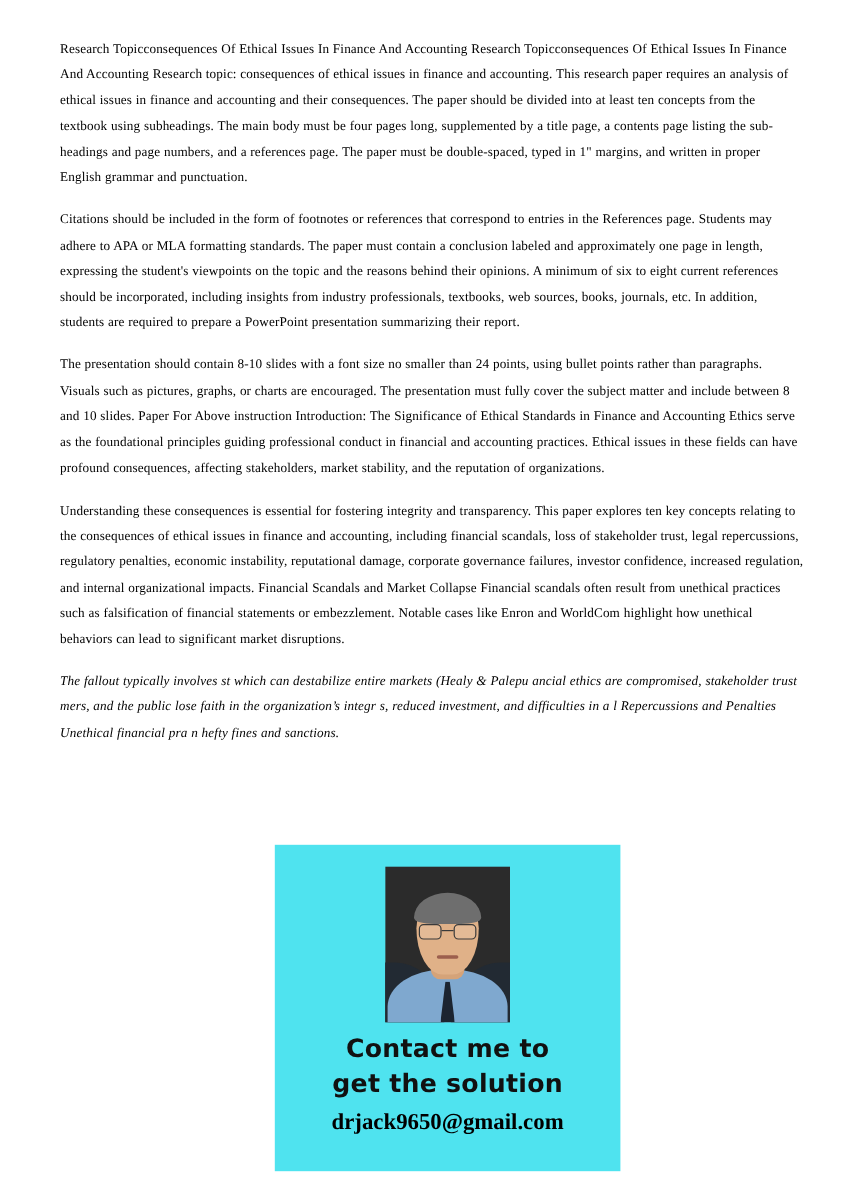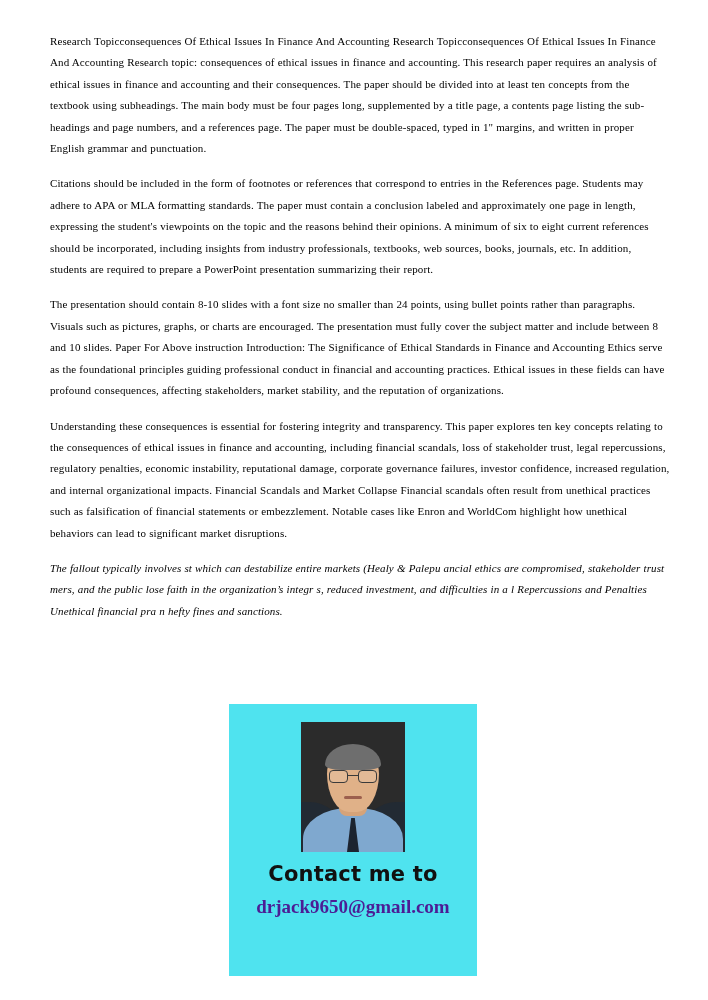--- a/index.html
+++ b/index.html
@@ -44,20 +44,21 @@
 
   
   .overlay-card {
     position: absolute;
     left: 229px;
     top: 704px;
     width: 248px;
     height: 272px;
     background: #4fe3ef;
     overflow: hidden;
+    padding-left: 40px;
   }
   .avatar-wrap {
     position: absolute;
     left: 50%;
     top: 18px;
     transform: translateX(-50%);
     width: 104px;
     height: 130px;
     overflow: hidden;
   }
@@ -192,21 +193,21 @@
     font-weight: bold;
     color: #111111;
     line-height: 29px;
     letter-spacing: 0.01em;
   }
   .ov-email {
     margin-top: 5px;
     font-family: "Liberation Serif", "DejaVu Serif", serif;
     font-size: 19px;
     font-weight: bold;
-    color: #4c1d95;
+    color: #000000;
     line-height: 25px;
   }
 </style>
 </head>
 <body>
 
 <div class="page">
 
   <div class="doc-body">
     <p class="para">Research Topicconsequences Of Ethical Issues In Finance And Accounting Research Topicconsequences Of Ethical Issues In Finance And Accounting Research topic: consequences of ethical issues in finance and accounting. This research paper requires an analysis of ethical issues in finance and accounting and their consequences. The paper should be divided into at least ten concepts from the textbook using subheadings. The main body must be four pages long, supplemented by a title page, a contents page listing the sub-headings and page numbers, and a references page. The paper must be double-spaced, typed in 1" margins, and written in proper English grammar and punctuation.</p>
@@ -230,17 +231,18 @@
         <div class="ph-glasses">
           <div class="ph-lens l"></div>
           <div class="ph-bridge"></div>
           <div class="ph-lens r"></div>
         </div>
         <div class="ph-mouth"></div>
       </div>
     </div>
     <div class="overlay-text">
       <div class="ov-line">Contact me to</div>
+      <div class="ov-line">get the solution</div>
       <div class="ov-email">drjack9650@gmail.com</div>
     </div>
   </div>
 
 </div>
 
 </body></html>

